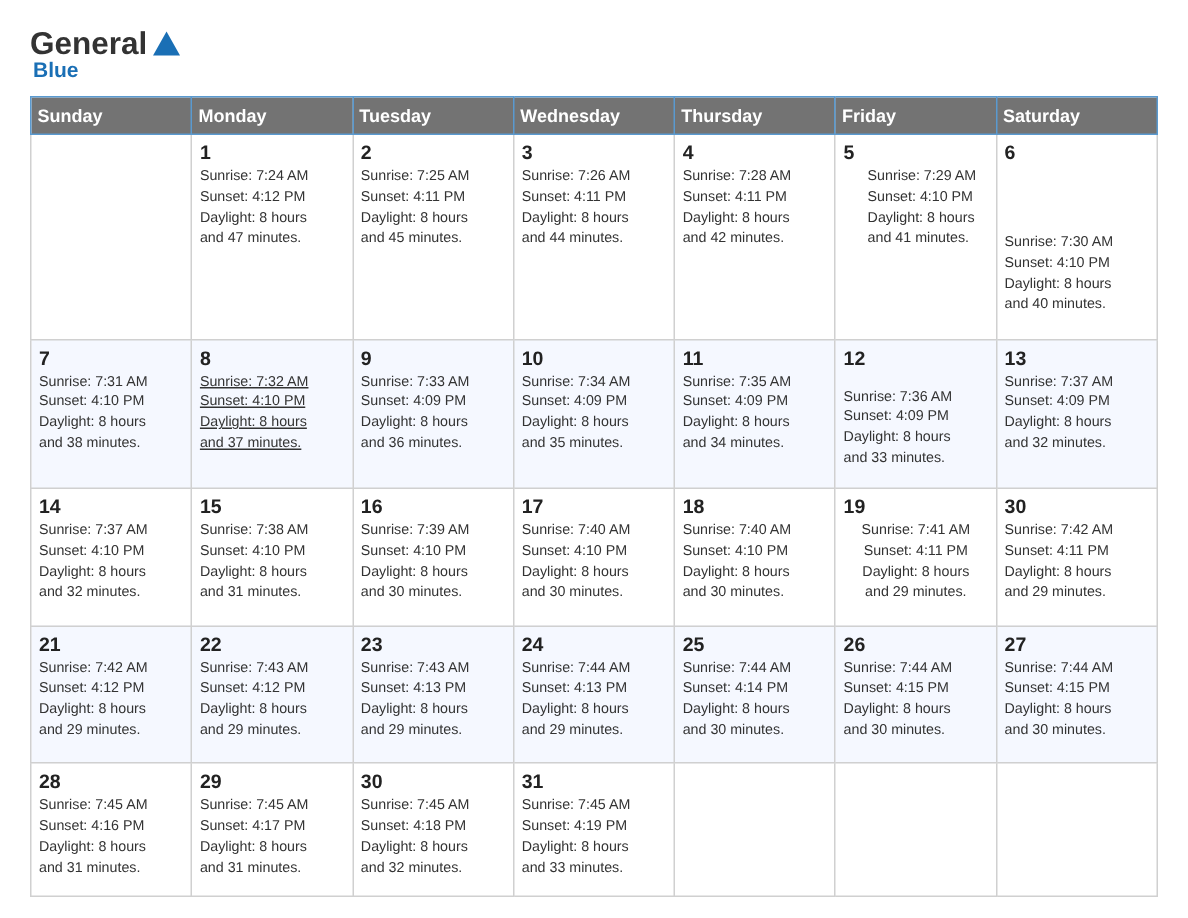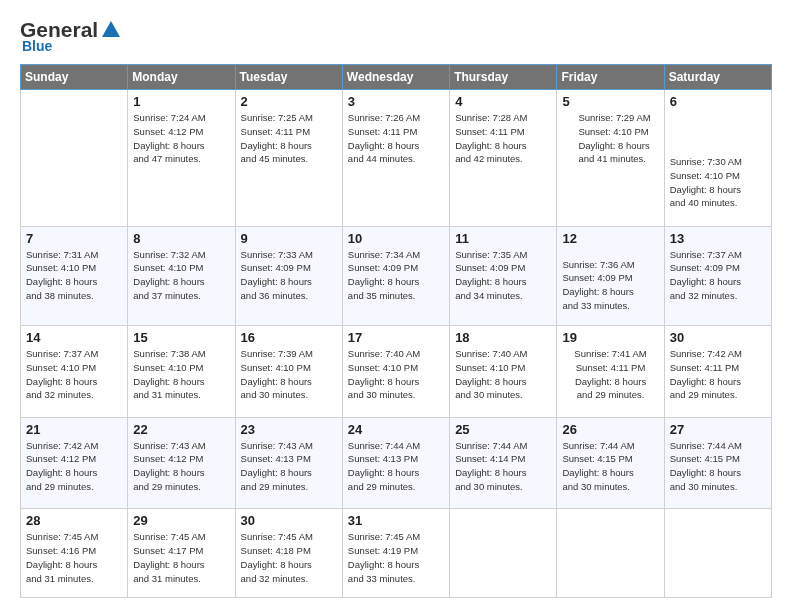--- a/index.html
+++ b/index.html
@@ -176,21 +176,21 @@
         <tr>
           <td>
             <span class="day-number">7</span>
             <div class="day-info" style="white-space: pre-line;">Sunrise: 7:31 AM
 Sunset: 4:10 PM
 Daylight: 8 hours
 and 38 minutes.</div>
           </td>
           <td>
             <span class="day-number">8</span>
-            <div class="day-info" style="white-space: pre-line;">Sunrise: 7:32 AM
+            <div class="day-info" style="white-space: pre-line; text-decoration: underline;">Sunrise: 7:32 AM
 Sunset: 4:10 PM
 Daylight: 8 hours
 and 37 minutes.</div>
           </td>
           <td>
             <span class="day-number">9</span>
             <div class="day-info" style="white-space: pre-line;">Sunrise: 7:33 AM
 Sunset: 4:09 PM
 Daylight: 8 hours
 and 36 minutes.</div>

